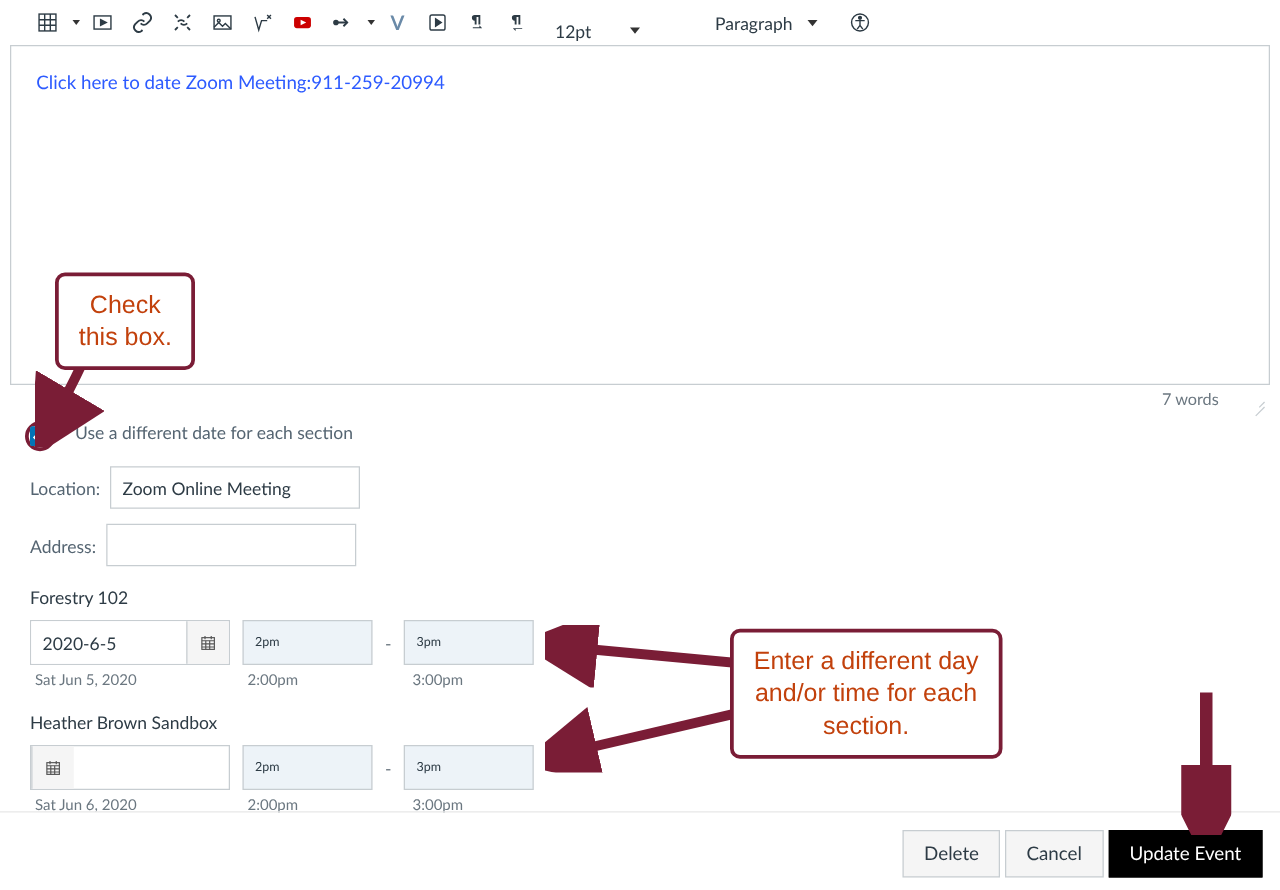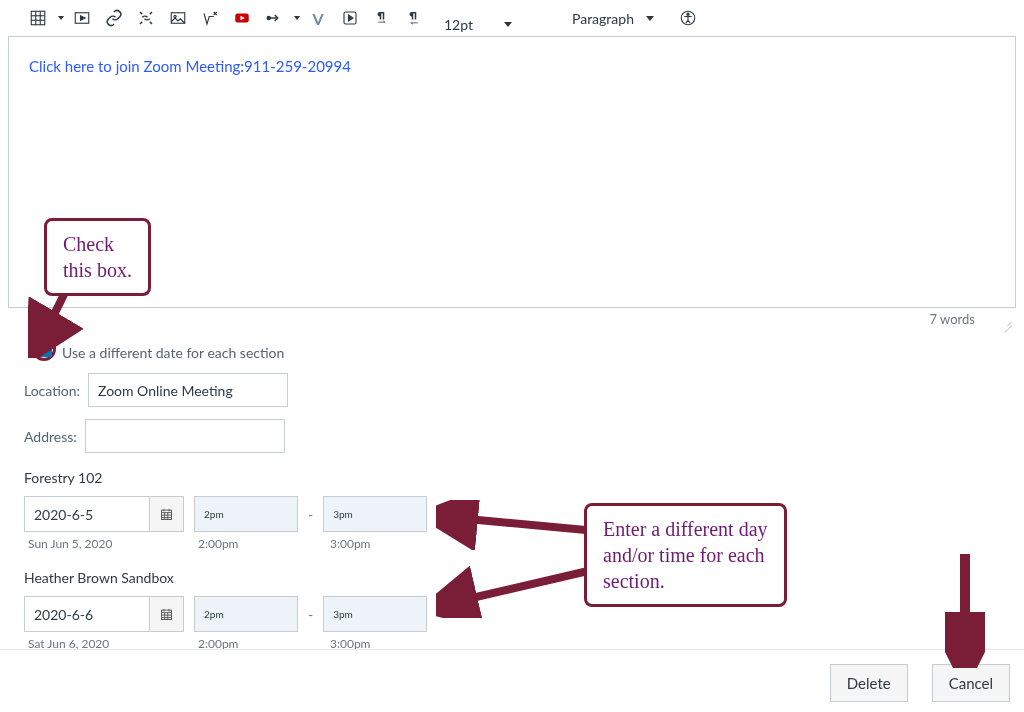--- a/index.html
+++ b/index.html
@@ -17,21 +17,21 @@
   .editor-wrap { margin: 0 8px; border: 1px solid #c7cdd1; height: 272px; padding: 20px 20px; background:#fff; position:relative;}
   .editor-content { color: #2e58ff; font-size: 15px; }
   .editor-content a { color: #2d5bff; text-decoration: none; cursor:pointer; }
 
   .below-editor { display:flex; justify-content:flex-end; font-size: 13px; color:#6b7780; padding: 3px 12px 6px 0; align-items:center; gap:23px;}
   .resize-handle { width:14px; height:14px; display:inline-block; position:relative;}
   .resize-handle span{ position:absolute; background:#c7cdd1; height:1px; }
   .rh1{ width:10px; bottom:0; right:0; transform:rotate(-45deg); transform-origin:right bottom;}
   .rh2{ width:6px; bottom:0; right:0; transform:rotate(-45deg); transform-origin:right bottom; margin-bottom:4px;}
 
-  .chk-row { display:flex; align-items:flex-end; padding: 4px 20px 6px; gap:6px; color:#556572; font-size:14px;margin-left:12px;}
+  .chk-row { display:flex; align-items:flex-start; padding: 4px 20px 6px; gap:16px; color:#556572; font-size:14px;}
   .chk-row input[type=checkbox]{ width:16px; height:16px; accent-color:#0374b5; }
   .chk-highlight { border:3px solid #7a1d36; border-radius:50%; padding:1px; display:inline-flex; align-items:center; justify-content:center; }
 
   .field-row { display:flex; align-items:center; gap:8px; padding: 6px 24px; color:#556572;}
   .field-row label { font-size:14px; }
   .txt { border:1px solid #c7cdd1; padding: 7px 9px; font-size:14px; width:200px; height:34px; font-family:inherit; color:#2d3b45; }
 
   .section-block { padding: 10px 24px 0; }
   .section-title { font-weight:400; color:#2d3b45; font-size:14px; margin-bottom:10px;}
   .date-row { display:flex; align-items:center; gap:10px; }
@@ -40,25 +40,25 @@
   .cal-btn { width:34px; border-left:1px solid #c7cdd1; display:flex; align-items:center; justify-content:center; background:#f5f5f5; cursor:pointer;}
   .cal-btn svg{width:15px;height:15px;}
   .time-input { background:#edf3f8; border:1px solid #c7cdd1; height:36px; width:104px; padding:0 9px; font-size:10px; font-family:inherit; color:#2d3b45;}
   .dash { color:#6b7780; }
   .subtext-row { display:flex; align-items:center; gap:10px; margin-top:4px; margin-bottom:8px;}
   .sub { font-size:12px; color:#6b7780; }
   .sub.date { width:160px; padding-left:4px;}
   .sub.t1 { width:104px; padding-left:4px;}
   .sub.gap { width:8px;}
 
-  .footer { position:absolute; bottom:10px; left:0; right:0; border-top:1px solid #e8e8e8; padding:14px 14px 0 0; display:flex; justify-content:flex-end; gap:24px;}
+  .footer { position:absolute; bottom:10px; left:0; right:0; border-top:1px solid #e8e8e8; padding:14px 14px 0 0; display:flex; justify-content:flex-end; gap:4px;}
   .btn { height:38px; padding:0 16px; font-size:15px; border:1px solid #c7cdd1; background:#f5f5f5; cursor:pointer; font-family:inherit; color:#2d3b45;}
   .btn-primary { background:#000; color:#fff; border-color:#000; font-weight:400;}
 
-  .callout { position:absolute; background:#fff; border:3px solid #7a1d36; border-radius:8px; padding:10px 16px; font-family: Liberation Serif, serif; font-size:20px; color:#701a75; line-height:1.3; z-index:10; }
+  .callout { position:absolute; background:#fff; border:3px solid #7a1d36; border-radius:8px; padding:10px 16px; font-family: Liberation Sans, sans-serif; font-size:20px; color:#c2410c; text-align:center; line-height:1.3; z-index:10; }
   .arrow-shape { position:absolute; z-index:9; }
 </style>
 </head>
 <body>
 
 <div class="toolbar">
   <div class="tb-btn">
       <svg viewBox="0 0 24 24" fill="none" stroke="currentColor" stroke-width="1.5">
         <rect x="3" y="3" width="18" height="18"></rect>
         <line x1="3" y1="9" x2="21" y2="9"></line>
@@ -152,21 +152,21 @@
       <svg viewBox="0 0 24 24" fill="none" stroke="currentColor" stroke-width="1.5">
         <circle cx="12" cy="12" r="9"></circle>
         <circle cx="12" cy="7" r="1.5" fill="currentColor"></circle>
         <path d="M7 10h10M12 10v5m-3 4l3-4 3 4"></path>
       </svg>
     </div>
 </div>
 
 <div class="editor-wrap">
   <div class="editor-content">
-    <a><span>Click here to join Zoom Meeting:</span><span>911-259-20994</span></a>
+    <a><span>Click here to date Zoom Meeting:</span><span>911-259-20994</span></a>
   </div>
 </div>
 <div class="below-editor">
   <span>7 words</span>
   <span class="resize-handle">
       <span class="rh1"></span>
       <span class="rh2"></span>
     </span>
 </div>
 
@@ -203,32 +203,31 @@
             <line x1="9" y1="9" x2="9" y2="20"></line>
             <line x1="14" y1="9" x2="14" y2="20"></line>
           </svg>
         </div>
     </div>
     <input class="time-input" type="text" value="2pm" style="">
     <span class="dash">-</span>
     <input class="time-input" type="text" value="3pm" style="">
   </div>
   <div class="subtext-row">
-    <span class="sub date">Sun Jun 5, 2020</span>
+    <span class="sub date">Sat Jun 5, 2020</span>
     <span class="sub t1">2:00pm</span>
     <span class="sub gap"></span>
     <span class="sub t1">3:00pm</span>
   </div>
 </div>
 
 <div class="section-block">
   <div class="section-title">Heather Brown Sandbox</div>
   <div class="date-row">
     <div class="date-input-wrap">
-      <input type="text" value="2020-6-6" style="">
       <div class="cal-btn">
           <svg viewBox="0 0 24 24" fill="none" stroke="#555" stroke-width="1.5">
             <rect x="4" y="5" width="16" height="15"></rect>
             <line x1="4" y1="9" x2="20" y2="9"></line>
             <line x1="8" y1="3" x2="8" y2="7"></line>
             <line x1="16" y1="3" x2="16" y2="7"></line>
             <line x1="4" y1="13" x2="20" y2="13"></line>
             <line x1="4" y1="17" x2="20" y2="17"></line>
             <line x1="9" y1="9" x2="9" y2="20"></line>
             <line x1="14" y1="9" x2="14" y2="20"></line>
@@ -243,20 +242,21 @@
     <span class="sub date">Sat Jun 6, 2020</span>
     <span class="sub t1">2:00pm</span>
     <span class="sub gap"></span>
     <span class="sub t1">3:00pm</span>
   </div>
 </div>
 
 <div class="footer">
   <button class="btn">Delete</button>
   <button class="btn">Cancel</button>
+  <button class="btn btn-primary">Update Event</button>
 </div>
 
 <div class="callout" style="top:218px; left:44px; white-space:pre-line;">Check
 this box.</div>
 <svg class="arrow-shape" style="top:278px; left:28px;" width="60" height="80">
   <defs>
       <marker id="ah1" markerWidth="8" markerHeight="8" refX="4" refY="4" orient="auto">
         <polygon points="0,0 8,4 0,8" fill="#7a1d36"></polygon>
       </marker>
     </defs>

